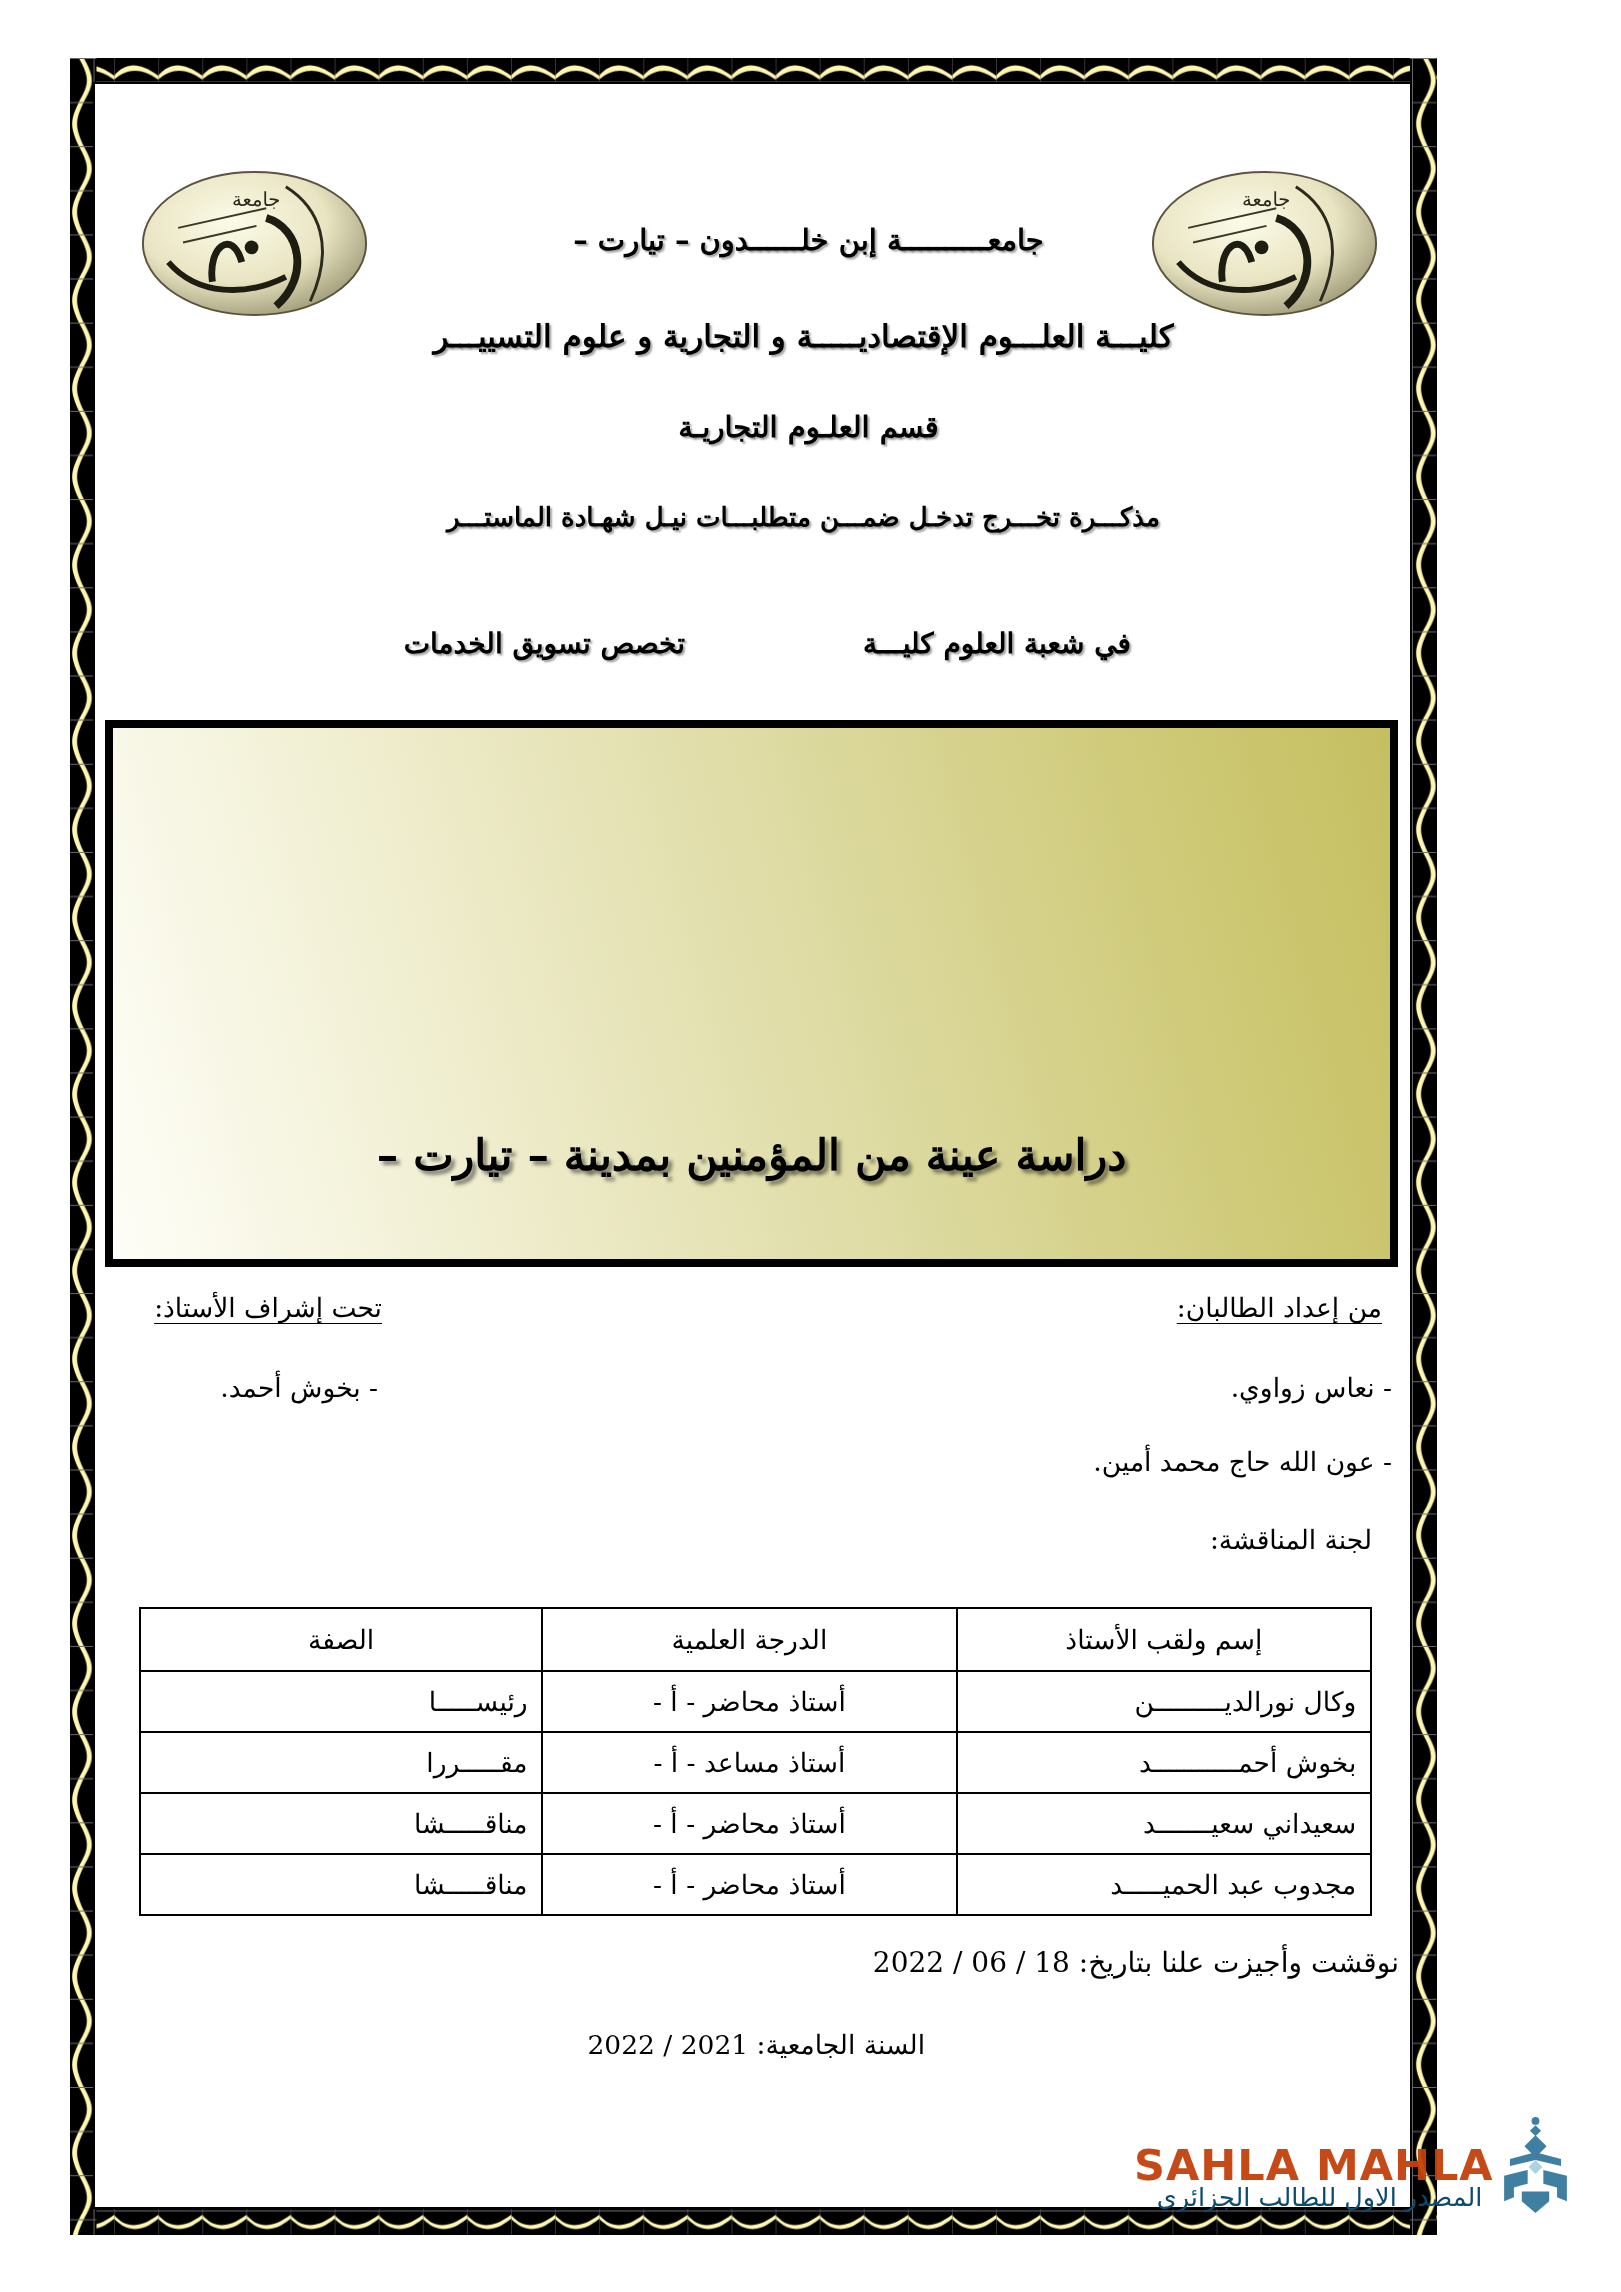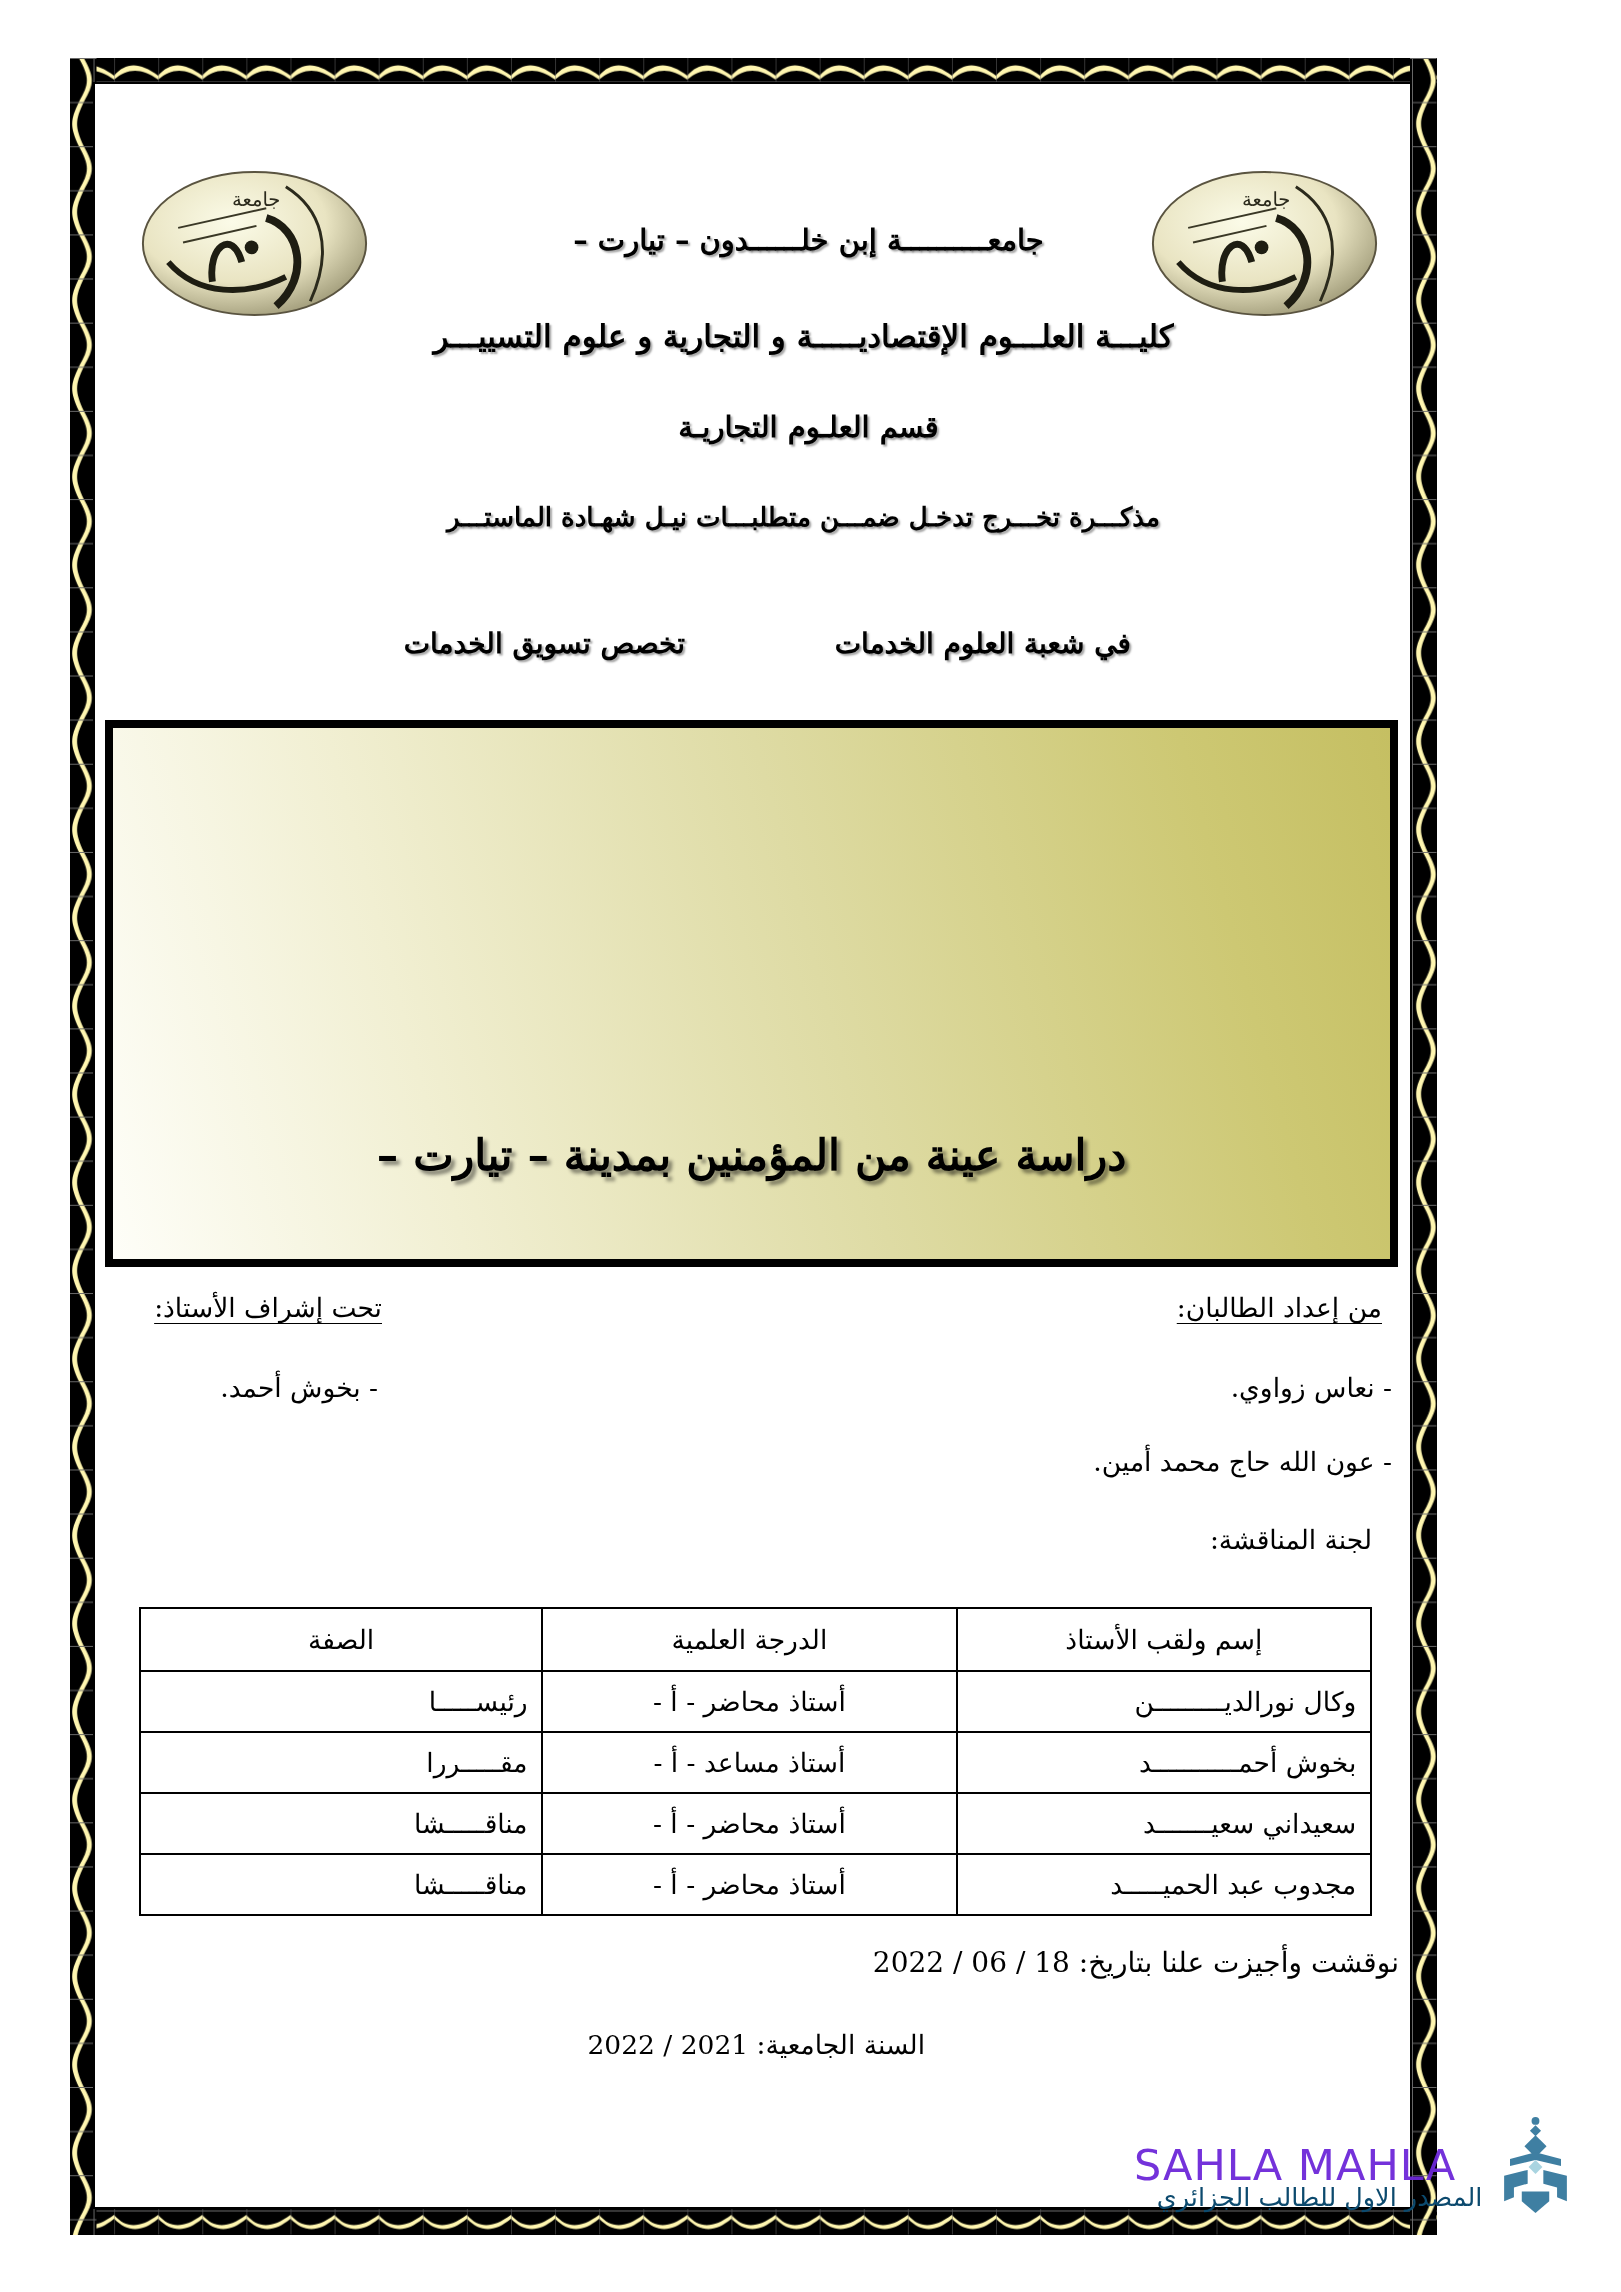--- a/index.html
+++ b/index.html
@@ -48,21 +48,21 @@
   .jury { position: absolute; left: 139px; top: 1607px; width: 1233px; border-collapse: collapse;
           direction: rtl; font-size: 26.5px; }
   .jury th, .jury td { border: 2.9px solid #000; height: 59px; padding: 0 13.7px; font-weight: normal; white-space: nowrap; }
   .jury th { height: 61px; text-align: center; }
   .jury td.c-name { text-align: right; width: 385px; }
   .jury td.c-rank { text-align: center; width: 385px; }
   .jury td.c-role { }
 
   
   .wm-title { position: absolute; left: 1134px; top: 2140px; font-family: "DejaVu Sans", "Liberation Sans", sans-serif;
-              font-size: 43px; letter-spacing: 1px; color: #6d28d9; white-space: nowrap; opacity: 0.95; }
+              font-size: 43px; letter-spacing: 1px; color: #c2410c; white-space: nowrap; opacity: 0.95; font-weight: bold; }
   .wm-sub { position: absolute; left: 1137px; top: 2182px; width: 365px; text-align: center;
             font-family: "DejaVu Sans", "Liberation Sans", sans-serif; font-size: 25.5px; color: #0c4a6e; white-space: nowrap; }
   .wm-logo { position: absolute; left: 1500px; top: 2115px; width: 71px; height: 100px; }
 </style>
 </head>
 <body>
 
 <div class="frame"></div>
 
 <div class="band" style="left:70px;top:58px;width:1367px;height:26.5px;">
@@ -163,21 +163,21 @@
     <path d="M40 60 L 130 40" stroke="#3a3826" stroke-width="2"></path>
     <path d="M45 75 L 120 58" stroke="#3a3826" stroke-width="2"></path>
     <text x="95" y="38" font-size="20" font-family="DejaVu Serif, serif" fill="#2b2a1c">جامعة</text>
   </svg>
 </div>
 
 <div class="hdr hdr-1 rtl">جامعــــــــــة إبن خلــــــدون – تيارت –</div>
 <div class="hdr hdr-2 rtl" style="left:245px;width:1117px;">كليـــة العلـــوم الإقتصاديـــــة و التجارية و علوم التسييـــر</div>
 <div class="hdr hdr-3 rtl">قسم العلـوم التجاريـة</div>
 <div class="hdr hdr-4 rtl" style="left:245px;width:1117px;">مذكـــرة تخـــرج تدخـل ضمـــن متطلبـــات نيـل شهـادة الماستـــر</div>
-<div class="branch branch-right rtl">في شعبة العلوم الخدمات</div>
+<div class="branch branch-right rtl">في شعبة العلوم كليـــة</div>
 <div class="branch branch-left rtl">تخصص تسويق الخدمات</div>
 
 <div class="title-box">
   <div class="title-line title-3 rtl">دراسة عينة من المؤمنين بمدينة – تيارت –</div>
 </div>
 
 <div class="txt rtl u" style="right:239px;top:1292px;">من إعداد الطالبان:</div>
 <div class="txt rtl" style="right:229px;top:1372px;">- نعاس زواوي.</div>
 <div class="txt rtl" style="right:229px;top:1446px;">- عون الله حاج محمد أمين.</div>
 

